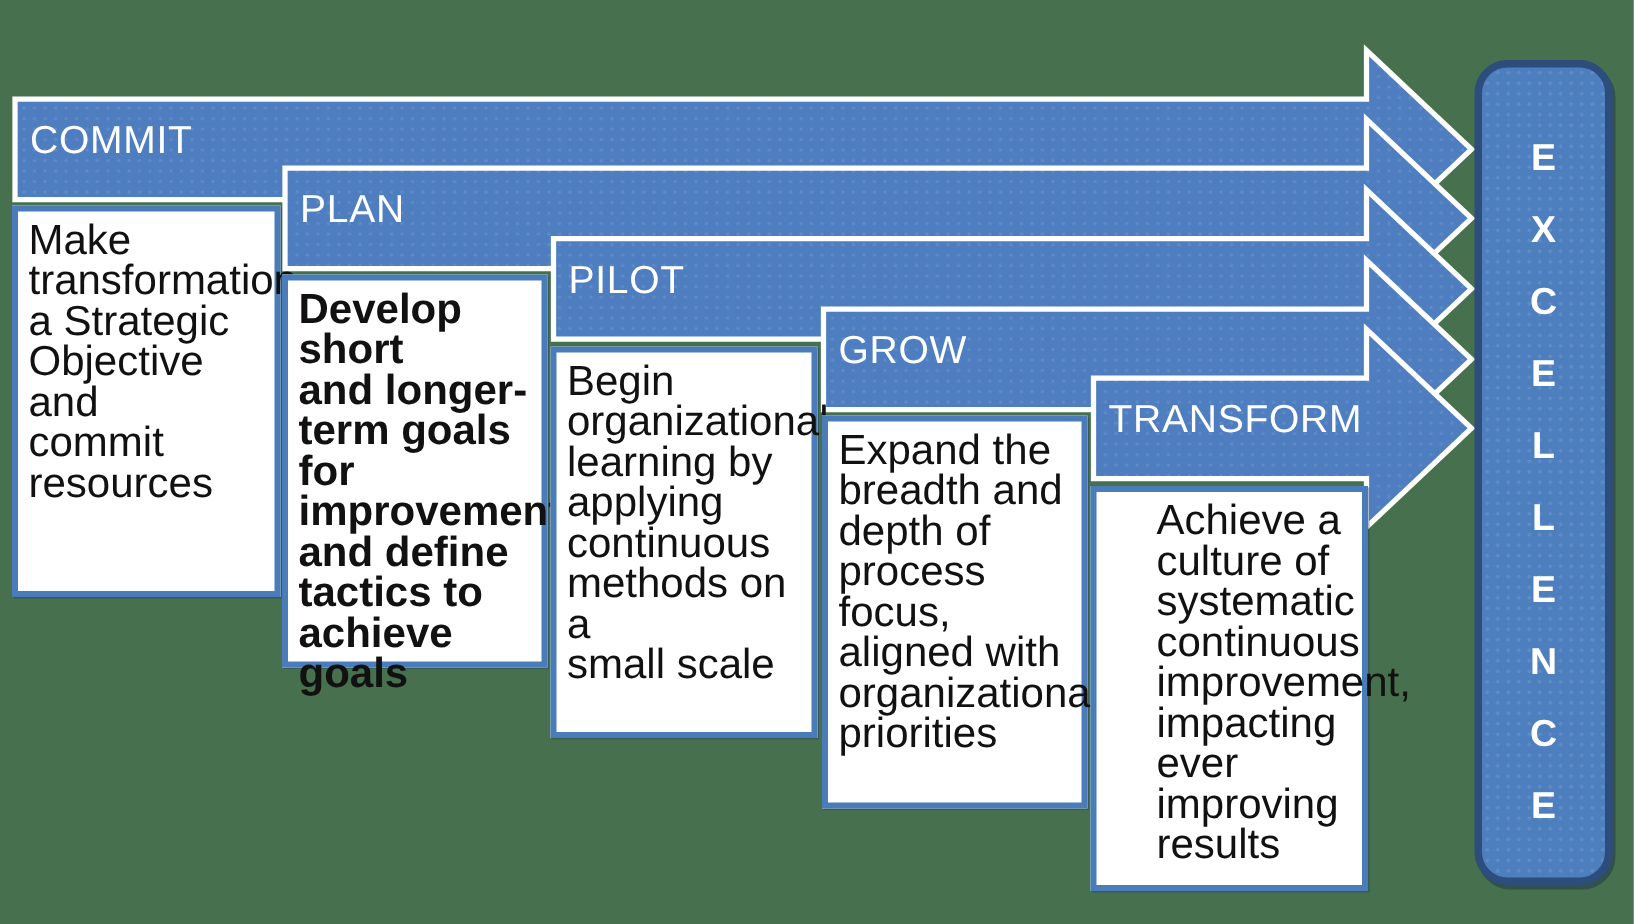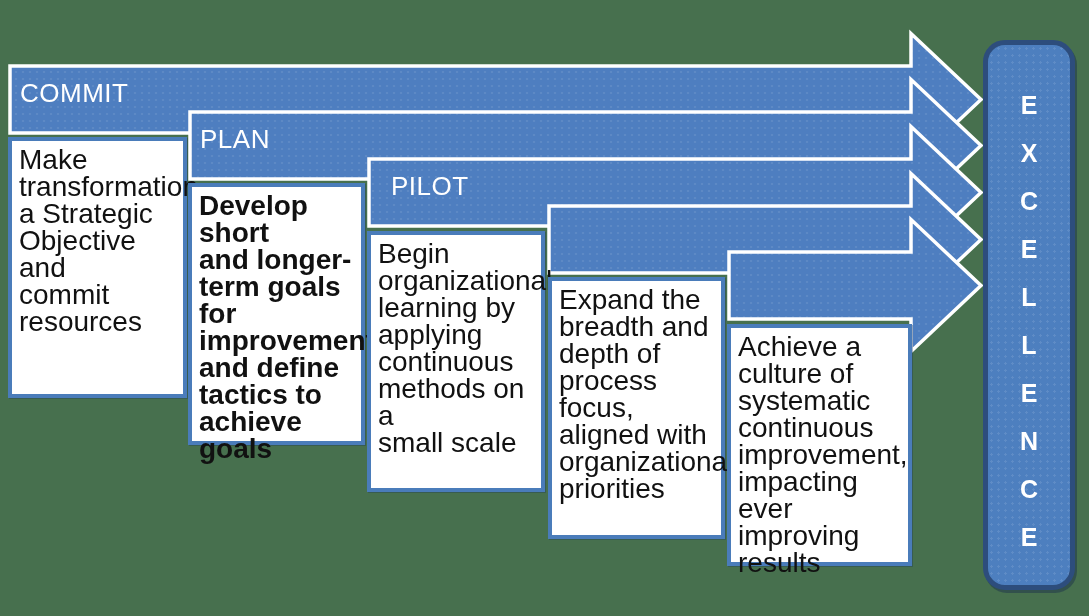--- a/index.html
+++ b/index.html
@@ -69,28 +69,28 @@
     text-align: center;
     color: var(--label-text, #ffffff);
     font-size: 25px;
     font-weight: bold;
     line-height: 48px;
     white-space: pre-line;
   }
   
   .l0 { left: 20px;  top: 77px;  }
   .l1 { left: 200px; top: 123px; }
-  .l2 { left: 391px; top: 170px; }
+  .l2 { left: 379px; top: 170px; }
   .l3 { left: 559px; top: 217px; }
   .l4 { left: 739px; top: 263px; }
   .b0 { left: 8px;   top: 137px; width: 179px; height: 261px; }
   .b1 { left: 188px; top: 183px; width: 177px; height: 262px; font-weight: bold; }
   .b2 { left: 367px; top: 231px; width: 178px; height: 261px; }
   .b3 { left: 548px; top: 277px; width: 177px; height: 262px; }
-  .b4 { left: 727px; top: 324px; width: 185px; height: 242px; }
+  .b4 { left: 727px; top: 324px; width: 185px; height: 270px; padding-left: 33px; }
 </style>
 </head>
 <body>
 
 <div class="canvas">
 
   <svg class="arrows" viewBox="0 0 1089 616" xmlns="http://www.w3.org/2000/svg">
     <defs>
       <pattern id="dotfill" width="7" height="7" patternUnits="userSpaceOnUse">
         <rect id="dotbg" width="7" height="7"></rect>
@@ -100,20 +100,22 @@
     <polygon class="arrow" points="10,66 911,66 911,33.5 981,99.5 911,165.5 911,133 10,133"></polygon>
     <polygon class="arrow" points="190,112 911,112 911,79.5 981,145.5 911,211.5 911,179 190,179"></polygon>
     <polygon class="arrow" points="369,159 911,159 911,126.5 981,192.5 911,258.5 911,226 369,226"></polygon>
     <polygon class="arrow" points="549,206 911,206 911,173.5 981,239.5 911,305.5 911,273 549,273"></polygon>
     <polygon class="arrow" points="729,252 911,252 911,219.5 981,285.5 911,351.5 911,319 729,319"></polygon>
   </svg>
 
   <div class="stage-label l0">COMMIT</div>
   <div class="stage-label l1">PLAN</div>
   <div class="stage-label l2">PILOT</div>
+  <div class="stage-label l3">GROW</div>
+  <div class="stage-label l4">TRANSFORM</div>
 
   <div class="stage-box b0">
     <div class="stage-desc">Make
 transformation
 a Strategic
 Objective and
 commit
 resources</div>
   </div>
   <div class="stage-box b1">

